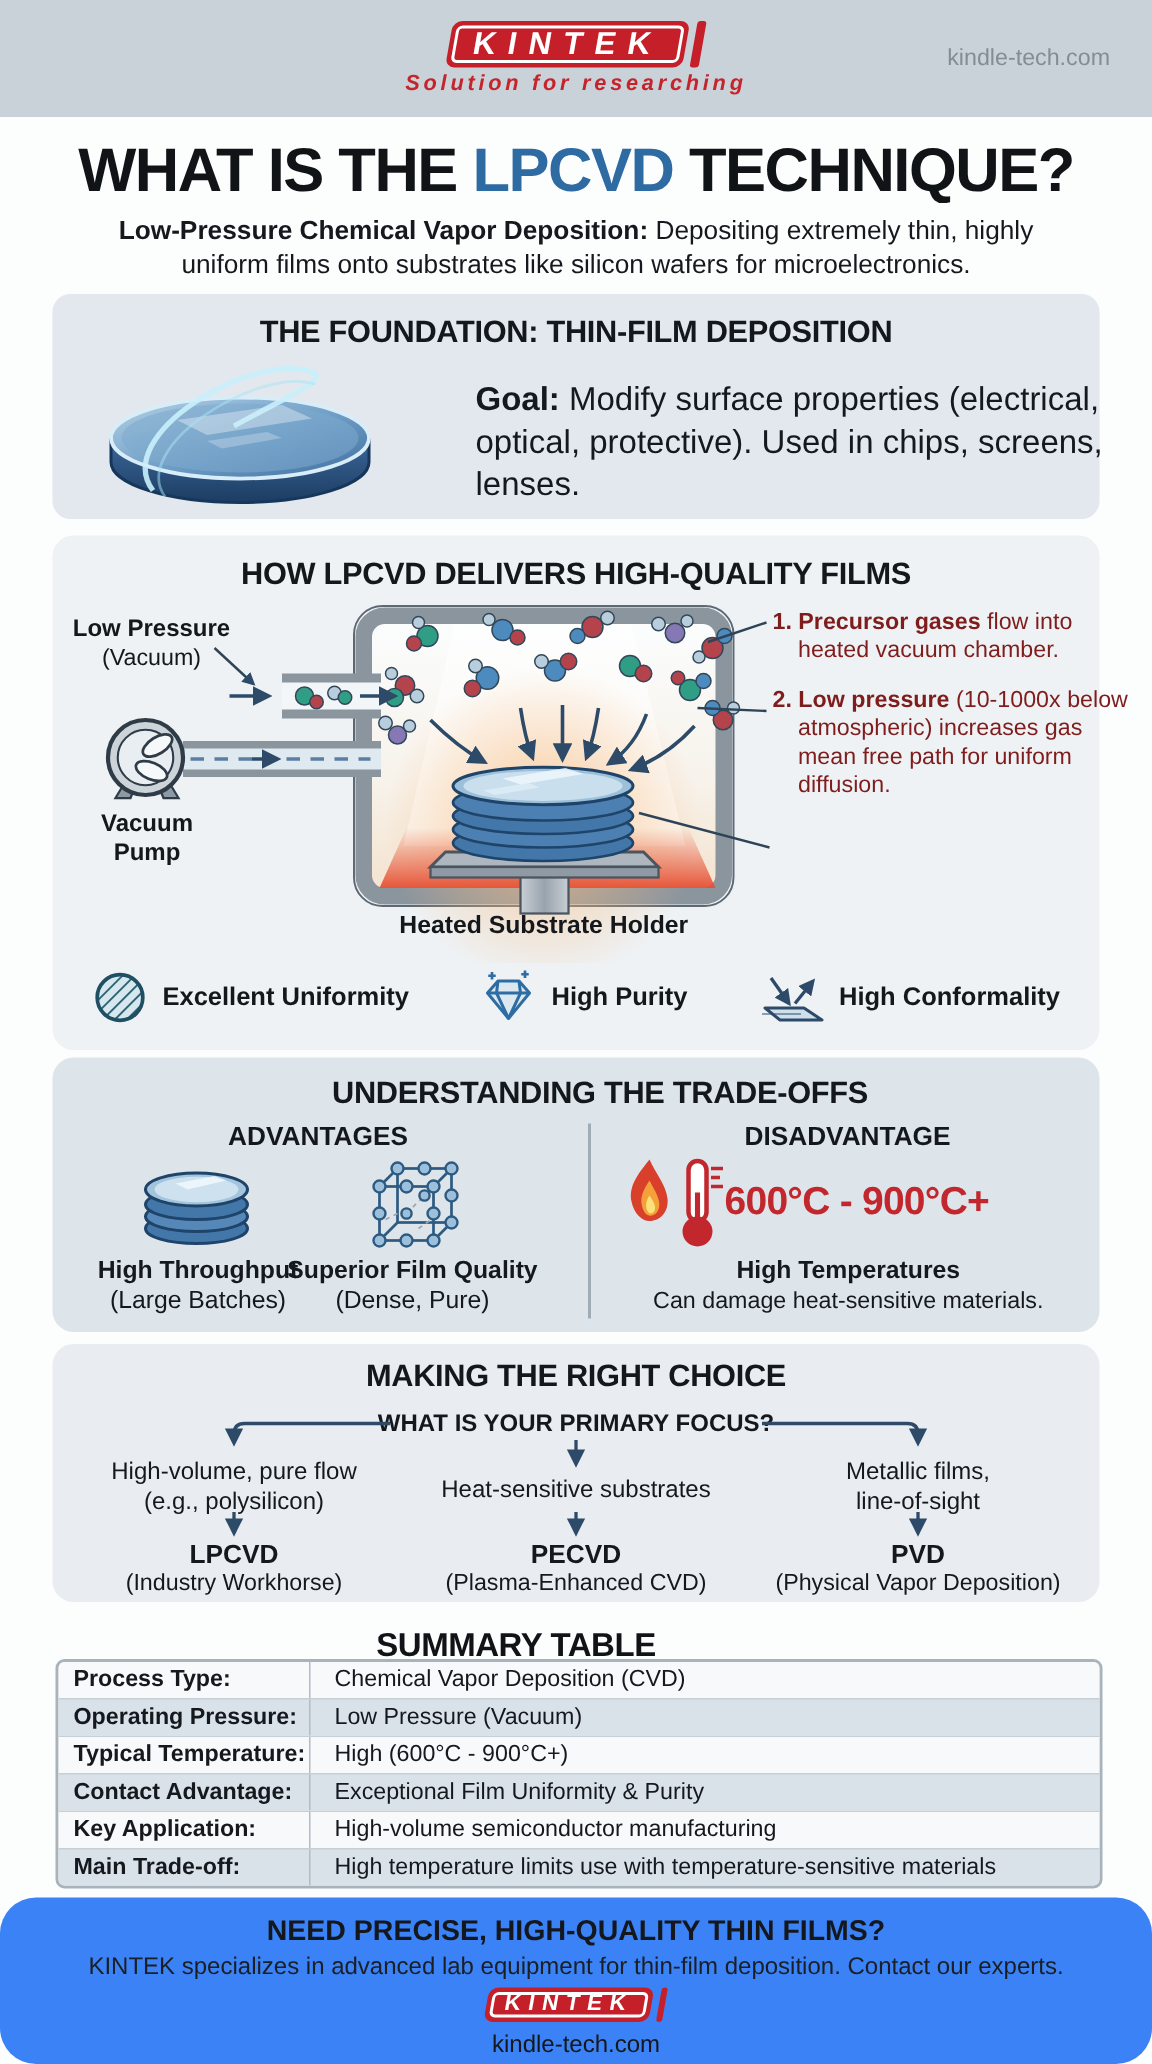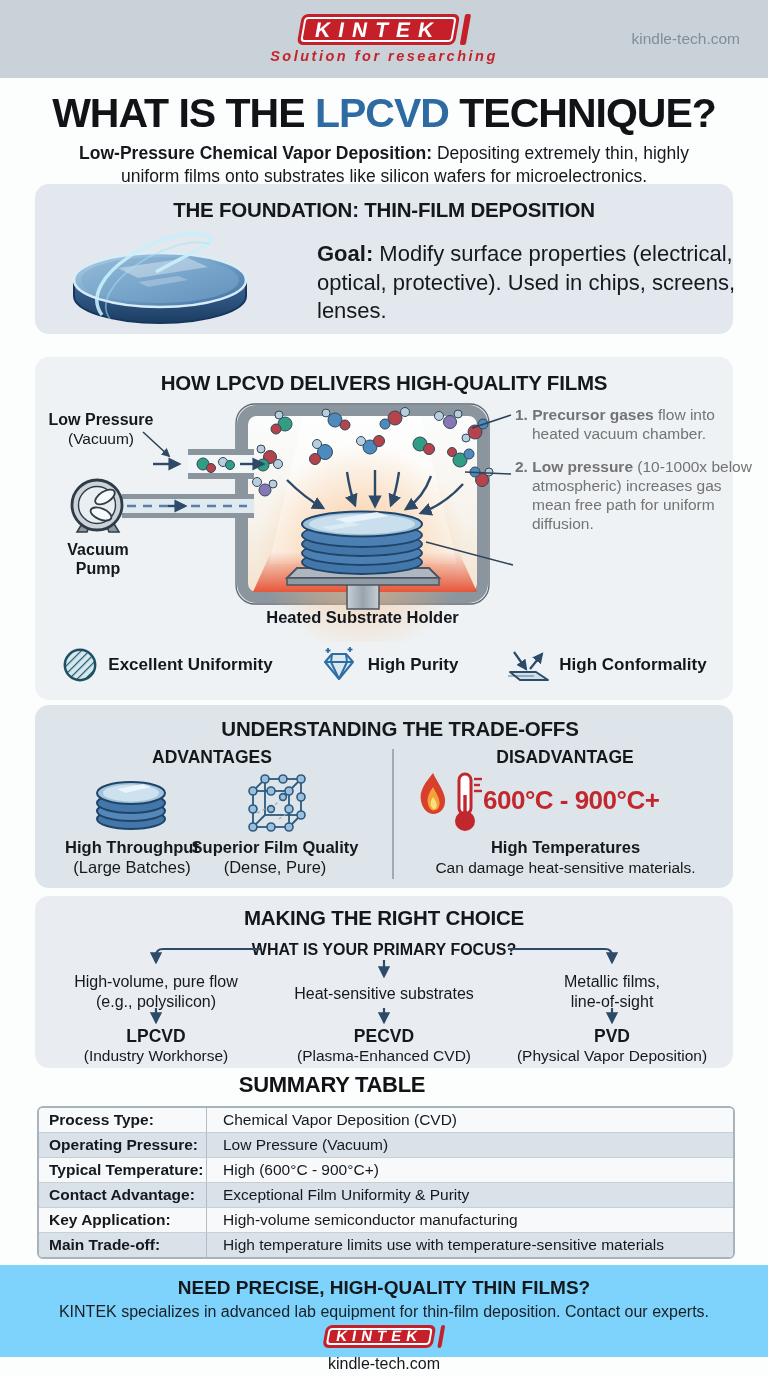--- a/index.html
+++ b/index.html
@@ -20,37 +20,37 @@
   .main-title{position:absolute;left:0;top:90px;width:768px;text-align:center;margin:0;
               font-size:41px;font-weight:800;letter-spacing:-1px;color:#101417;}
   .main-title .hl{color:#2f6ba3;}
   .subtitle{position:absolute;left:64px;top:142px;width:640px;text-align:center;
             font-size:17.5px;line-height:1.32;color:#15191d;}
   .subtitle b{font-weight:700;}
   
   .card{position:absolute;left:35px;width:698px;border-radius:14px;}
   .card h2{position:absolute;left:0;width:698px;margin:0;text-align:center;
            font-size:20.5px;font-weight:800;letter-spacing:-0.2px;color:#14181c;}
-  .card-foundation{top:184px;height:150px;background:#e2e8ed;}
+  .card-foundation{top:196px;height:150px;background:#e2e8ed;border-radius:12px;}
   .card-process{top:357px;height:343px;background:#eef2f5;}
   .card-tradeoffs{top:705px;height:183px;background:#dee5ea;}
   .card-choice{top:896px;height:172px;background:#e9edf1;}
   
   .wafer-illu{position:absolute;left:25px;top:36px;}
   .goal-text{position:absolute;left:282px;top:56px;width:424px;font-size:22px;line-height:1.3;}
   .goal-text b{font-weight:700;}
   
   .diagram{position:absolute;left:0;top:45px;width:698px;height:240px;}
   .diagram svg{position:absolute;left:0;top:0;}
   .dlabel{position:absolute;text-align:center;font-size:15.5px;line-height:1.2;color:#14181c;}
   .dlabel b{font-size:16px;}
   .lbl-lowp{left:0;top:8px;width:132px;}
   .lbl-pump{left:13px;top:138px;width:100px;font-weight:700;font-size:16px;}
   .lbl-holder{left:202px;top:206px;width:251px;font-weight:700;font-size:16.5px;}
-  .ann{position:absolute;font-size:15.5px;line-height:1.22;color:#737373;
+  .ann{position:absolute;font-size:15.5px;line-height:1.22;color:#7f1d1d;
        padding-left:17px;text-indent:-17px;}
   .ann b{font-weight:700;}
   .ann1{left:480px;top:4px;width:214px;}
   .ann2{left:480px;top:56px;width:230px;}
   .ann3{left:488px;top:144px;width:208px;}
   .features{position:absolute;left:0;top:288px;width:698px;display:flex;justify-content:center;gap:46px;align-items:center;}
   .feature{display:flex;align-items:center;gap:9px;font-weight:700;font-size:17px;color:#14181c;}
   
   .col-head{position:absolute;top:42px;text-align:center;font-weight:800;font-size:17.5px;color:#14181c;}
   .head-adv{left:77px;width:200px;}
@@ -75,32 +75,32 @@
   .br-0{left:21px;top:76px;width:200px;}
   .br-1{left:239px;top:88px;width:220px;}
   .br-2{left:477px;top:76px;width:200px;}
   .res-0{left:21px;top:130px;width:200px;}
   .res-1{left:239px;top:130px;width:220px;}
   .res-2{left:477px;top:130px;width:200px;}
   .resbox{position:absolute;text-align:center;}
   .resbox .res{font-weight:800;font-size:17.5px;display:block;}
   .resbox .sub{font-size:15.5px;display:block;}
   
-  .sum-title{position:absolute;left:0;top:1072px;width:664px;margin:0;text-align:center;
+  .sum-title{position:absolute;left:0;top:1072px;width:664px;margin:12px;text-align:center;
              font-size:22px;font-weight:800;letter-spacing:-0.3px;color:#101417;}
   .sum-table{position:absolute;left:37px;top:1106px;width:694px;border:2px solid #a9b3bb;
              border-radius:6px;overflow:hidden;background:#fff;font-size:15.5px;}
   .sum-row{display:grid;grid-template-columns:168px 1fr;height:24px;border-top:1px solid #c6cfd6;}
   .sum-row:first-child{border-top:none;}
   .sum-row:nth-child(odd){background:#f7f9fa;}
   .sum-row:nth-child(even){background:#d9e2e9;}
   .sum-label{font-weight:700;padding-left:10px;border-right:1.5px solid #b2bcc4;display:flex;align-items:center;}
   .sum-value{padding-left:16px;display:flex;align-items:center;}
   
-  .footer-band{position:absolute;left:0;top:1265px;width:768px;height:92px;background:#7dd3fc;}
+  .footer-band{position:absolute;left:0;top:1265px;width:768px;height:111px;background:#3b82f6;border-radius:24px;}
   .foot-head{position:absolute;left:0;top:12px;width:768px;text-align:center;
              font-weight:800;font-size:19px;color:#14181c;}
   .foot-text{position:absolute;left:0;top:38px;width:768px;text-align:center;font-size:16px;color:#1a1f24;}
   .logo.footer-logo{left:50%;top:60px;transform:translateX(-50%) skewX(-10deg);}
   .footer-logo .logo-badge{font-size:15px;letter-spacing:5px;padding:3px 12px;}
   .footer-logo .logo-tail{width:4.5px;}
   .foot-site{position:absolute;left:0;top:90px;width:768px;text-align:center;font-size:16px;color:#14181c;}
 </style>
 </head>
 <body>

